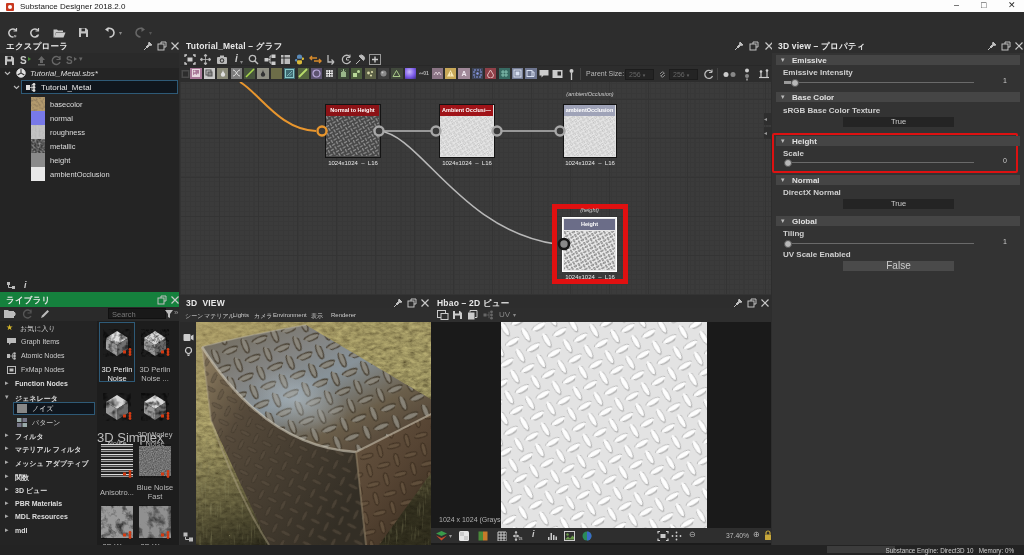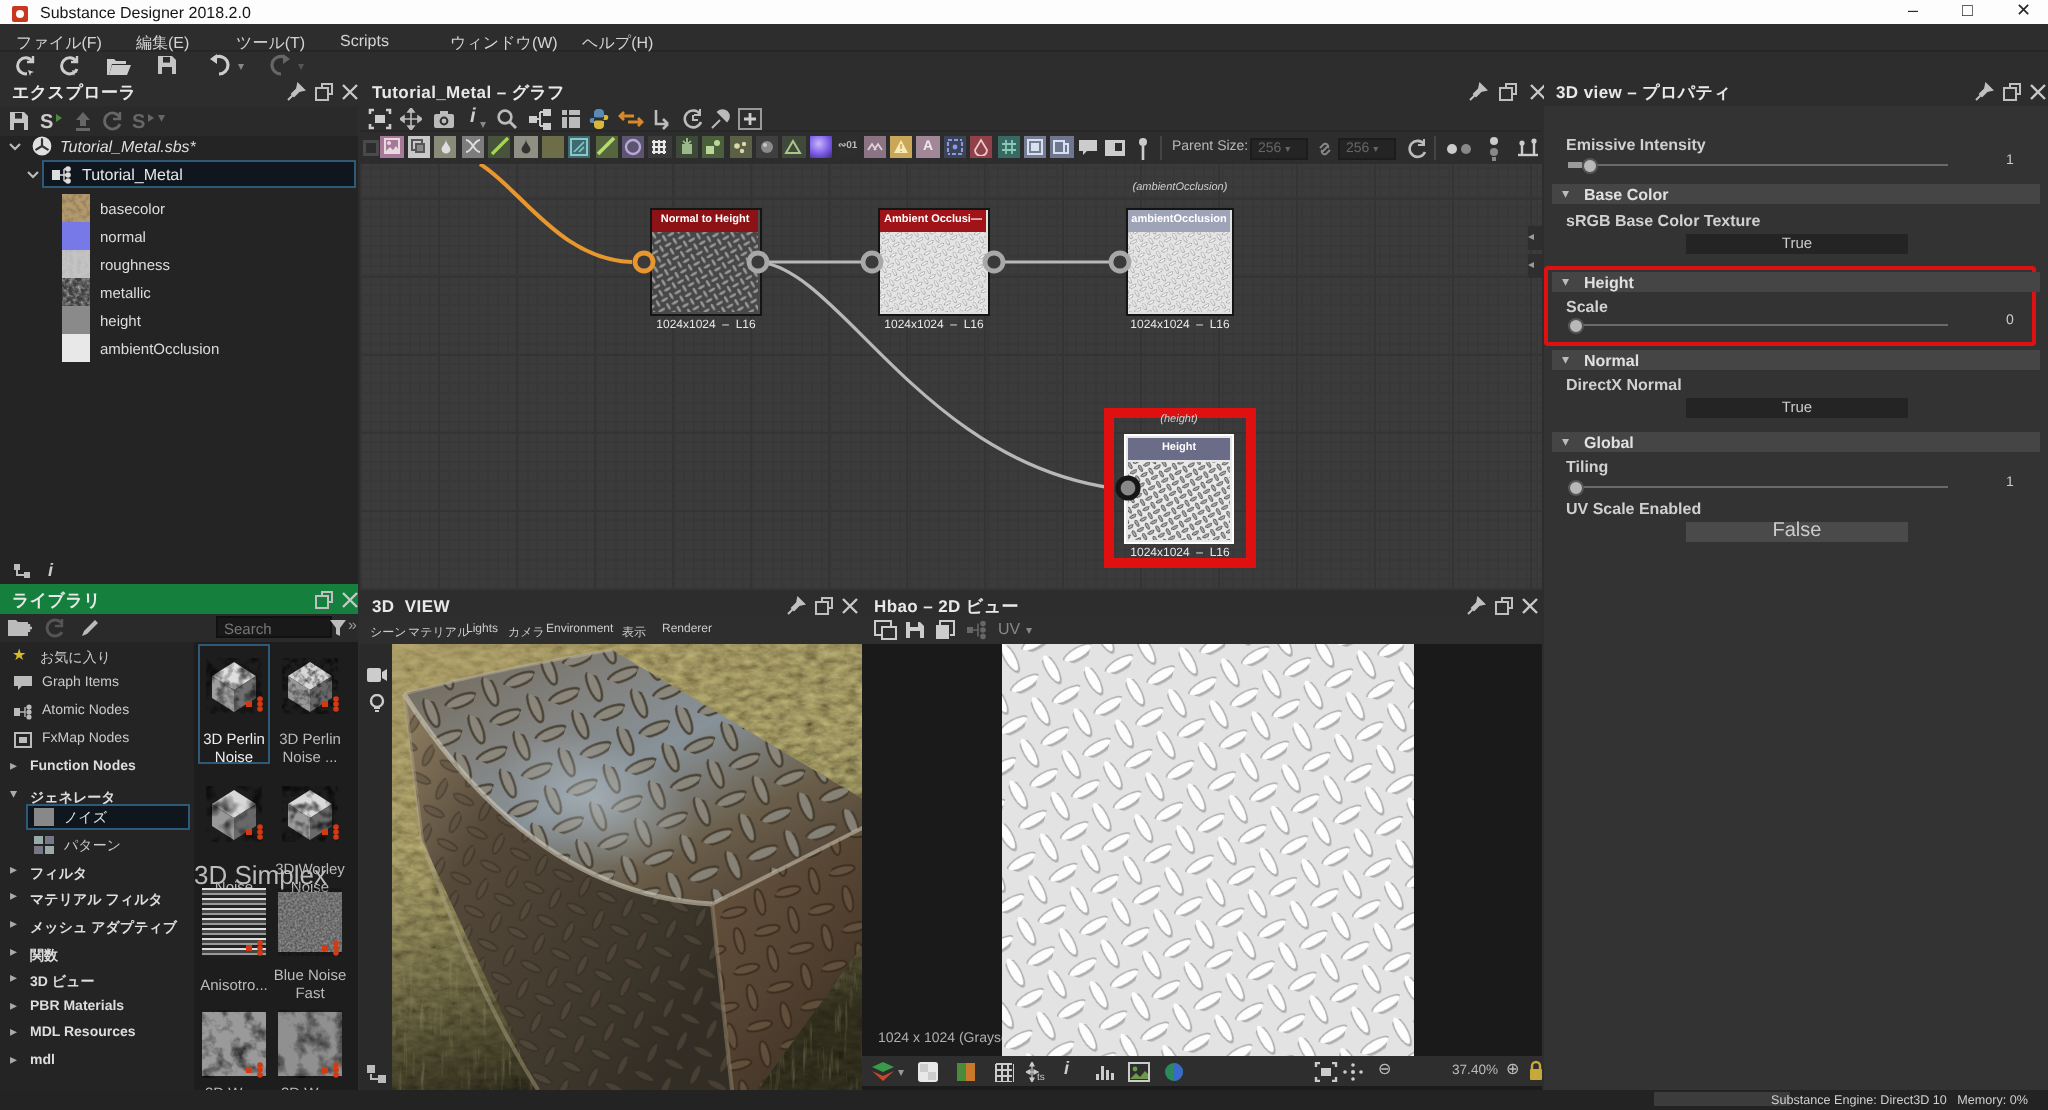--- a/index.html
+++ b/index.html
@@ -35,28 +35,20 @@
 </style>
 </head>
 <body>
 <div id="app">
   <div id="titlebar">
     <div id="appicon"></div>
     <div class="txt">Substance Designer 2018.2.0</div>
     <div class="winbtn" style="left:954px;">–</div>
     <div class="winbtn" style="left:981px;">□</div>
     <div class="winbtn" style="left:1008px;">✕</div>
-  </div>
-  <div id="menubar">
-    <span style="left:8px;">ファイル(F)</span>
-    <span style="left:68px;">編集(E)</span>
-    <span style="left:118px;">ツール(T)</span>
-    <span style="left:170px;">Scripts</span>
-    <span style="left:225px;">ウィンドウ(W)</span>
-    <span style="left:291px;">ヘルプ(H)</span>
   </div>
   <div id="maintoolbar">
     <svg class="ico" style="left:6px;top:1px;" width="12" height="11" viewBox="0 0 12 11">
         <path d="M10 3.5 A4 4 0 1 0 10.5 7.5" fill="none" stroke="#ccc" stroke-width="1.5"></path>
         <path d="M10.5 1 V4 H7.5" fill="none" stroke="#ccc" stroke-width="1.2"></path>
         <rect x="7.5" y="7" width="4" height="4" fill="#2d2d2d"></rect>
         <path d="M8 8 L11 9 L9.5 9.5 L9 11 Z" fill="#ccc"></path>
       </svg>
     <svg class="ico" style="left:28px;top:1px;" width="12" height="11" viewBox="0 0 12 11">
         <path d="M10 3.5 A4 4 0 1 0 10.5 7.5" fill="none" stroke="#ccc" stroke-width="1.5"></path>
@@ -953,20 +945,24 @@
         </svg>
       <svg class="ico" style="left:229px;top:3px;" width="10" height="10" viewBox="0 0 10 10">
           <rect x="1" y="3" width="6" height="6" fill="none" stroke="#c0c0c0"></rect>
           <path d="M4 3 V1 H9 V6 H7" fill="none" stroke="#c0c0c0"></path>
         </svg>
       <svg class="ico" style="left:242px;top:3px;" width="10" height="10" viewBox="0 0 10 10">
           <path d="M1.5 1.5 L8.5 8.5 M8.5 1.5 L1.5 8.5" stroke="#c8c8c8" stroke-width="1.2"></path>
         </svg>
     </div>
 
+    <div class="abs" style="left:4px;top:17px;width:244px;height:10px;background:#454545;">
+      <span class="abs" style="left:5px;top:1px;font-size:7px;color:#bbb;">▾</span>
+      <span class="abs" style="left:16px;top:0.5px;font-size:8px;font-weight:bold;color:#e0e0e0;">Emissive</span>
+    </div>
     <span class="abs" style="left:11px;top:30px;font-size:8px;font-weight:bold;color:#d0d0d0;">Emissive Intensity</span>
     <div class="abs" style="left:12px;top:44px;width:190px;height:1px;background:#6a6a6a;"></div>
     <div class="abs" style="left:12px;top:43px;width:7px;height:3px;background:#9a9a9a;"></div>
     <div class="abs" style="left:19px;top:40.5px;width:8px;height:8px;border-radius:50%;background:#b8b8b8;border:1px solid #555;"></div>
     <span class="abs" style="left:231px;top:39px;font-size:7px;color:#ccc;">1</span>
 
     <div class="abs" style="left:4px;top:54px;width:244px;height:10px;background:#454545;">
       <span class="abs" style="left:5px;top:1px;font-size:7px;color:#bbb;">▾</span>
       <span class="abs" style="left:16px;top:0.5px;font-size:8px;font-weight:bold;color:#e0e0e0;">Base Color</span>
     </div>

